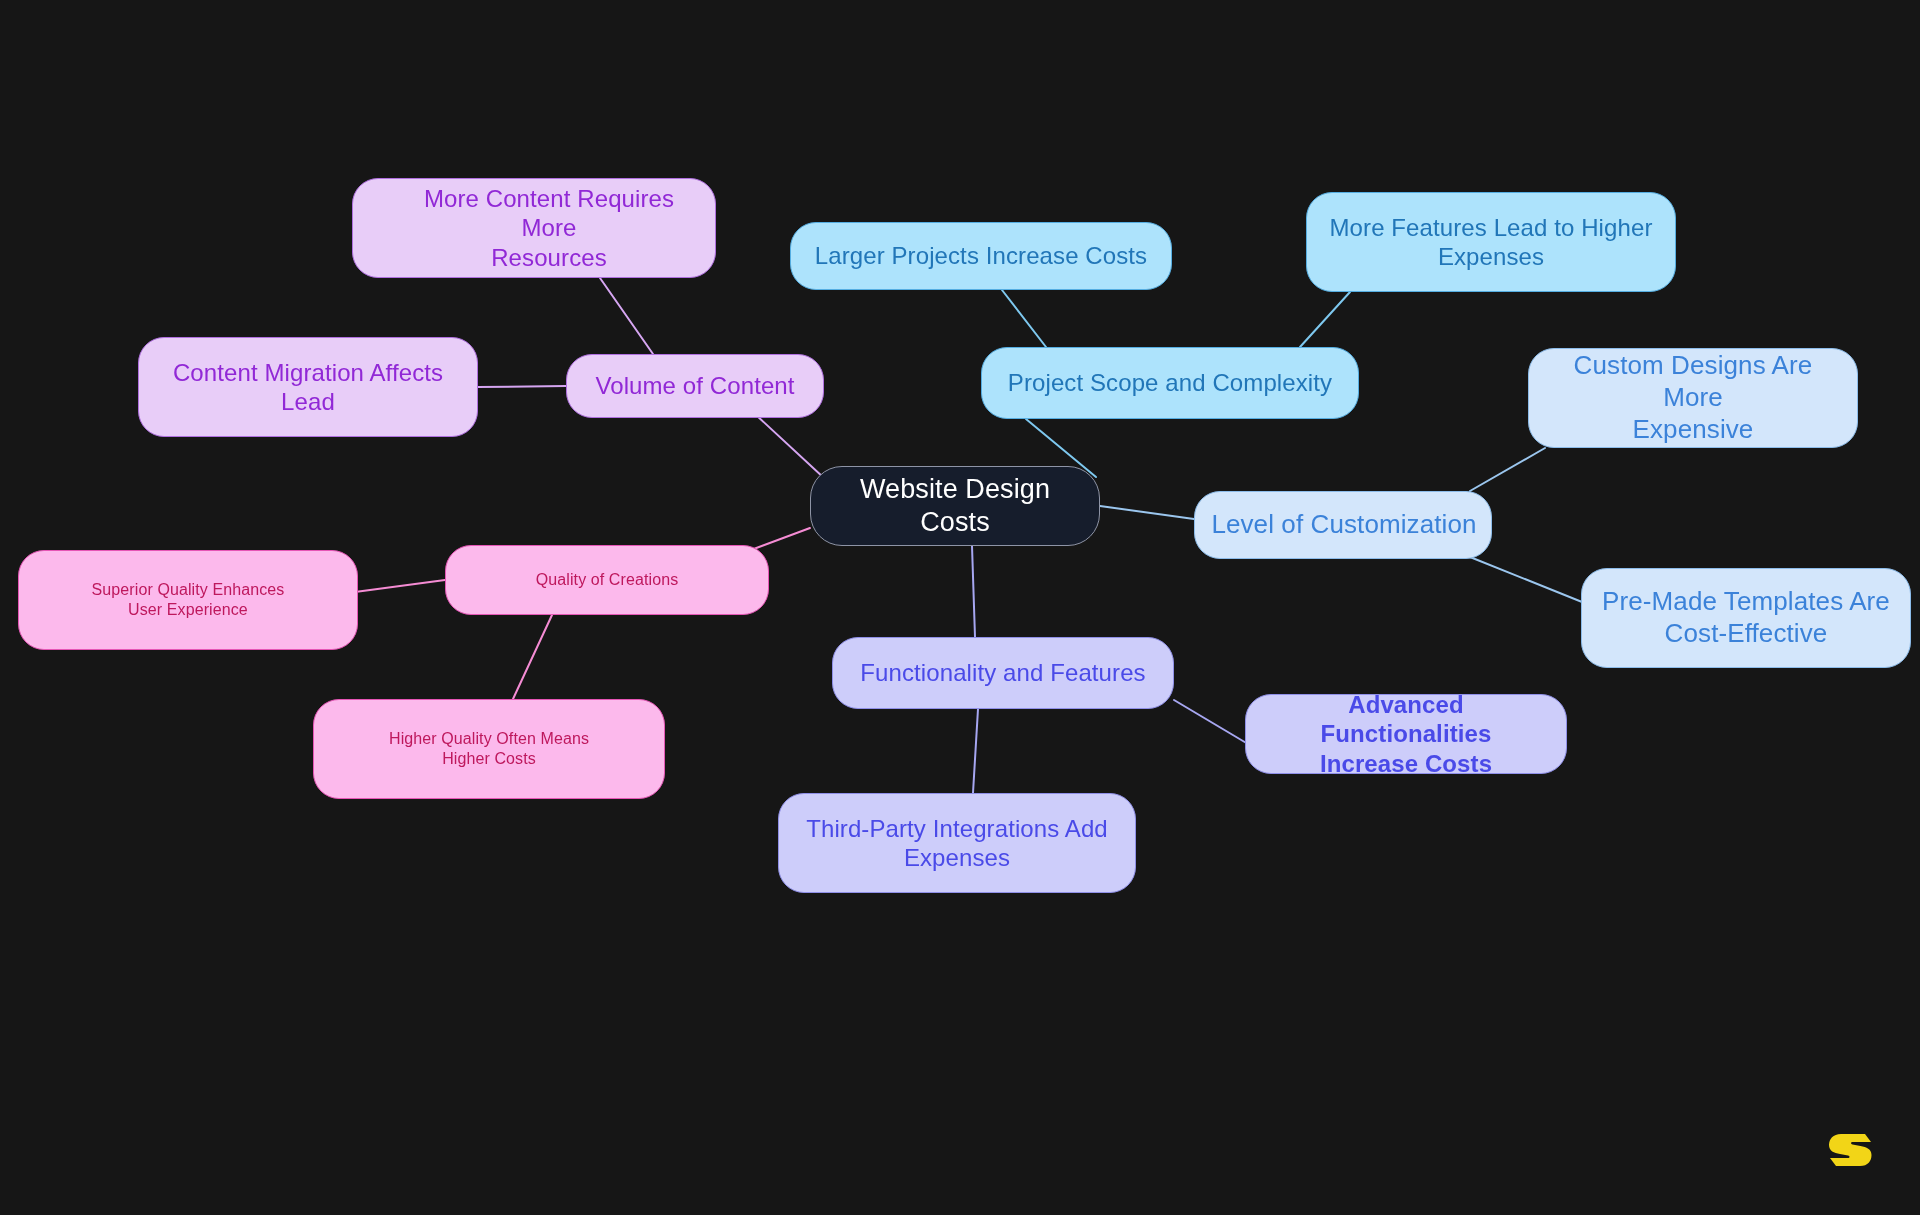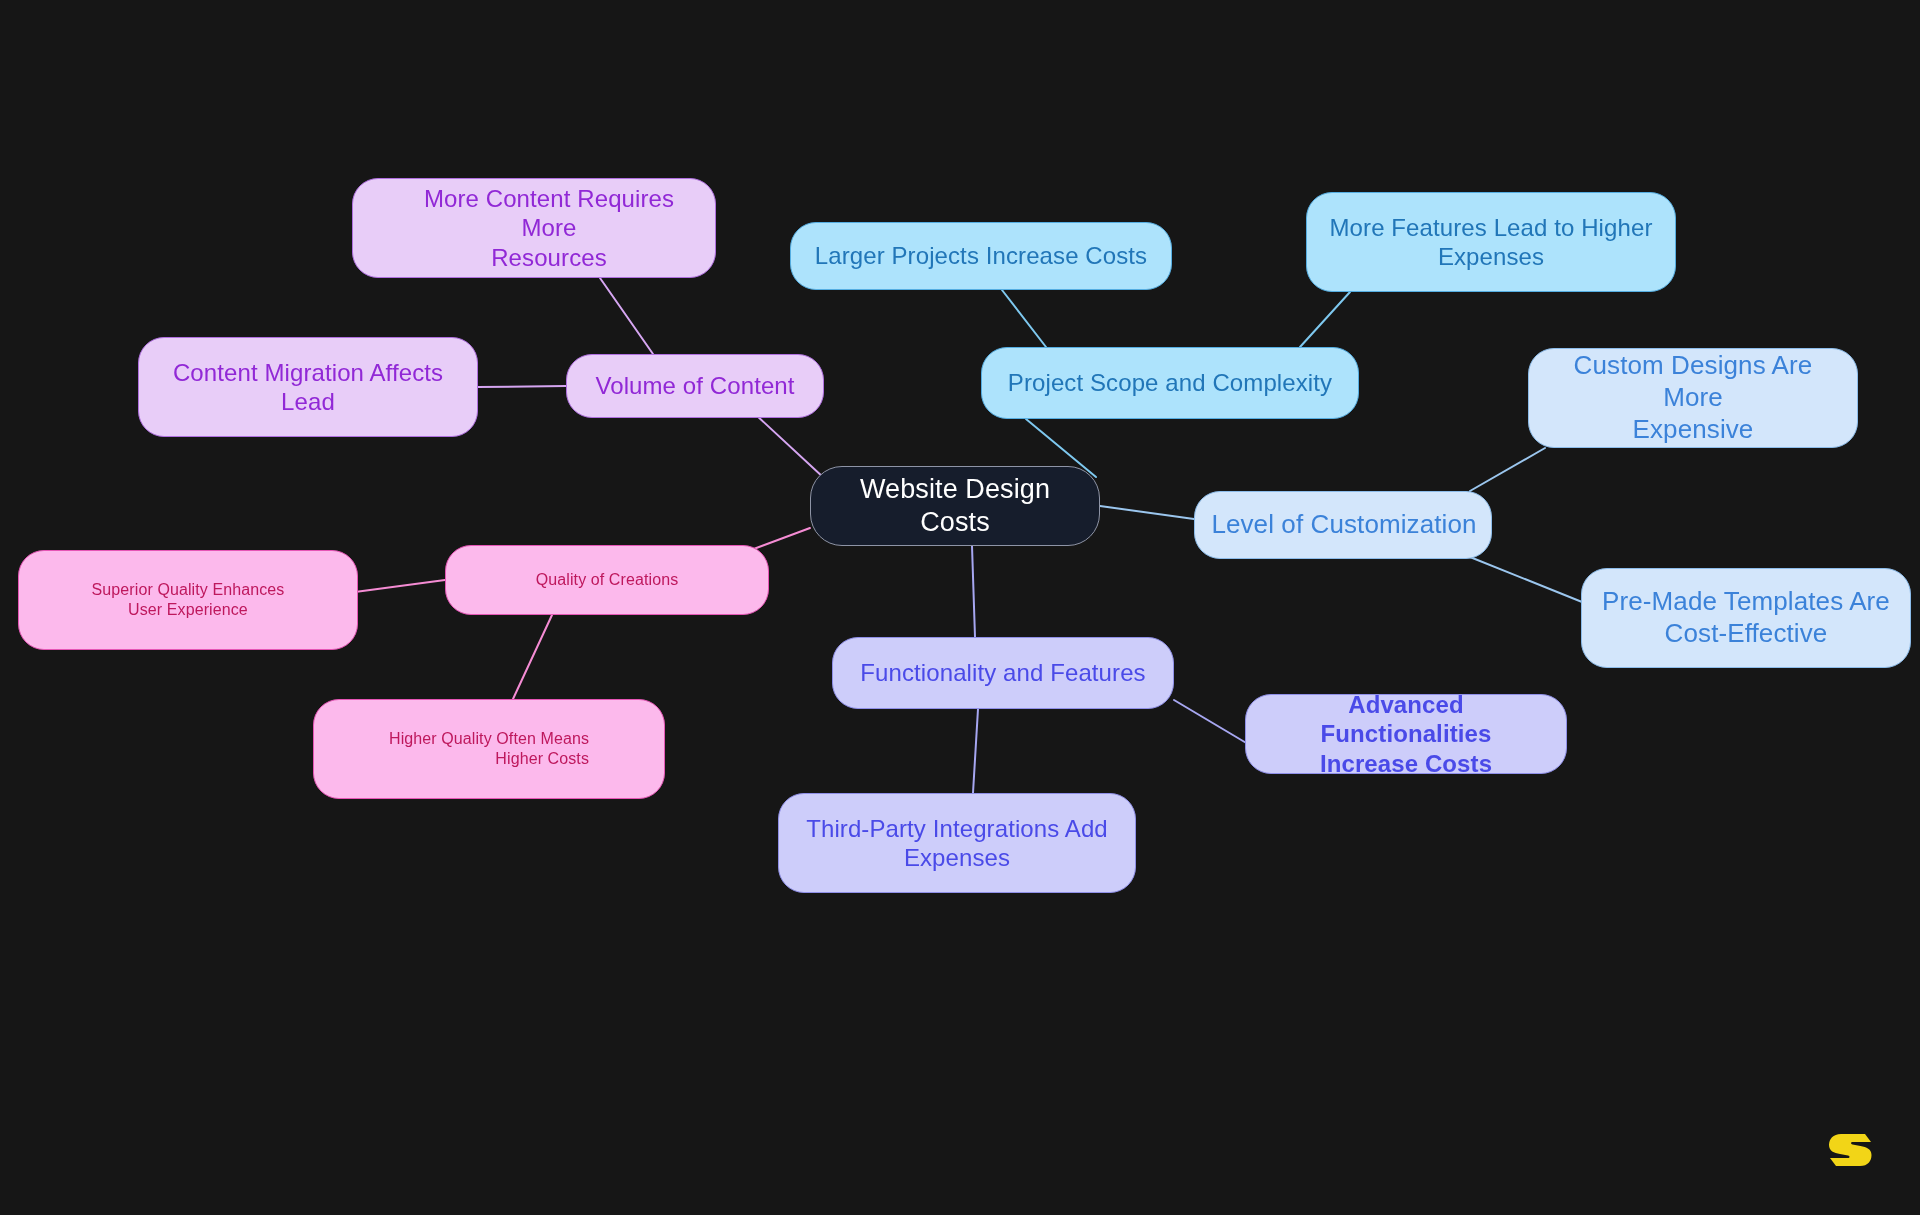--- a/index.html
+++ b/index.html
@@ -123,21 +123,21 @@
       <div class="node paleblue" style="left: 1581px; top: 568px; width: 330px; height: 100px;">Pre-Made Templates Are
 Cost-Effective</div>
       <div class="node periwinkle" style="left: 832px; top: 637px; width: 342px; height: 72px;">Functionality and Features</div>
       <div class="node periwinkle" style="left: 778px; top: 793px; width: 358px; height: 100px;">Third-Party Integrations Add
 Expenses</div>
       <div class="node periwinkle" style="left: 1245px; top: 694px; width: 322px; height: 80px; font-weight: bold;">Advanced Functionalities
 Increase Costs</div>
       <div class="node pink" style="left: 445px; top: 545px; width: 324px; height: 70px;">Quality of Creations</div>
       <div class="node pink" style="left: 18px; top: 550px; width: 340px; height: 100px;">Superior Quality Enhances
 User Experience</div>
-      <div class="node pink" style="left: 313px; top: 699px; width: 352px; height: 100px; text-align: right;">Higher Quality Often Means
+      <div class="node pink" style="left: 313px; top: 699px; width: 352px; height: 100px;">Higher Quality Often Means
 Higher Costs</div>
     </div>
 
   <svg id="logo" viewBox="0 0 52 52">
     <path id="logo-path" d="M41 10 H17 C9 10 5 15 5 21 C5 27 10 29 16 30 L24 31.5 C26 32 26 34 24 34 H6 L12 42 H36 C44 42 47.5 37 47.5 31 C47.5 25 42.5 23 36.5 22 L28.5 20.5 C26.5 20 26.5 18 28.5 18 H47 Z" fill="#f2d517"></path>
   </svg>
 
 </div>
 
 </body></html>

